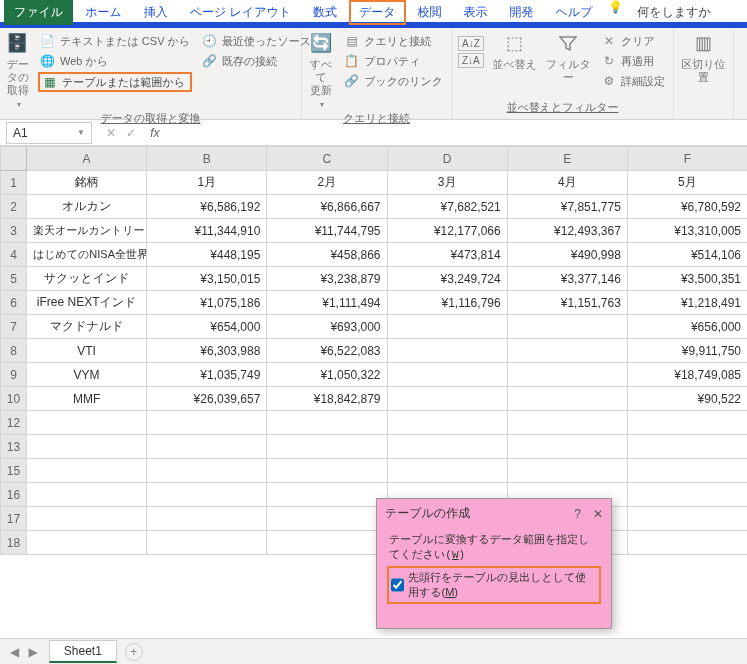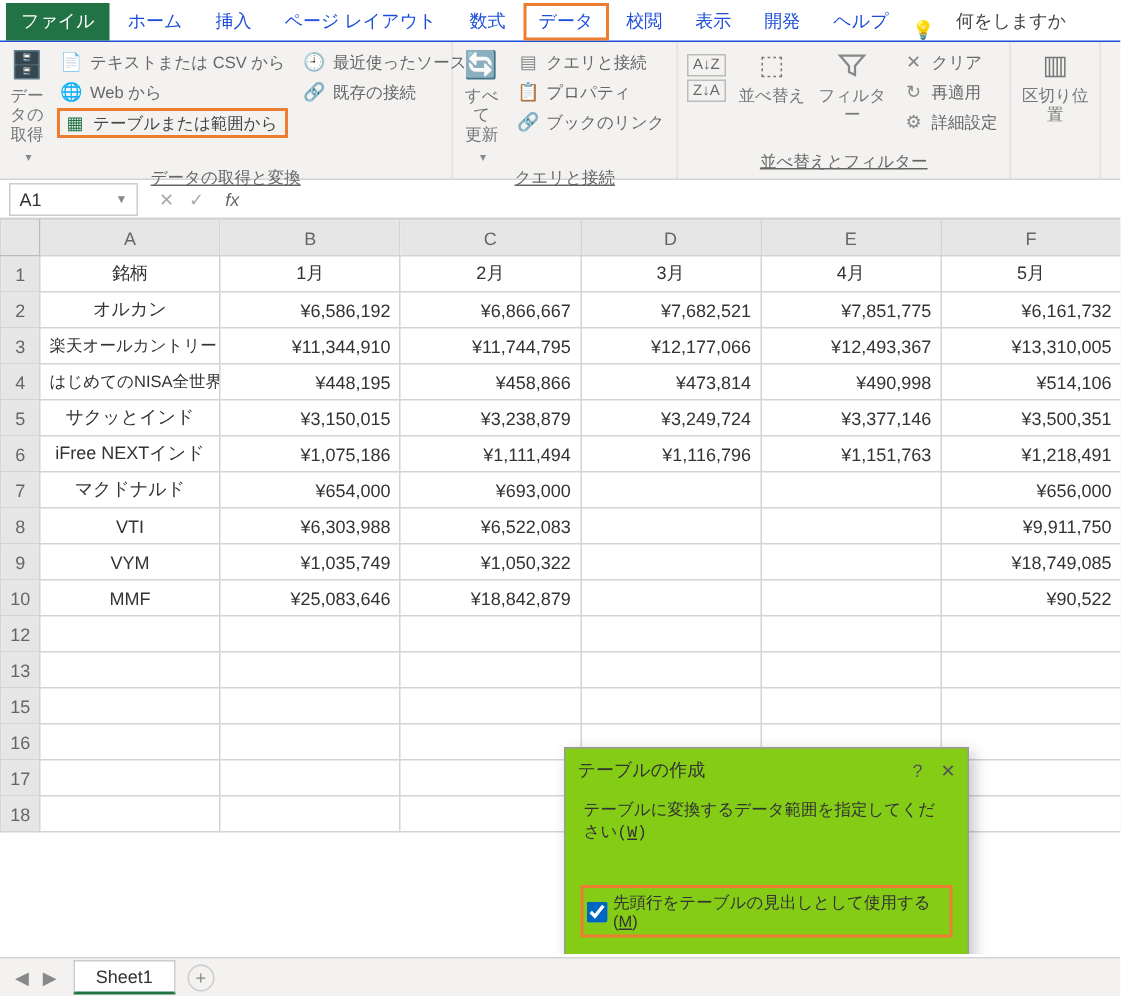--- a/index.html
+++ b/index.html
@@ -1,19 +1,19 @@
 <!DOCTYPE html>
 <html><head>
 <meta charset="utf-8">
 <style>
 * { margin:0; padding:0; box-sizing:border-box; }
 body { font-family:"Yu Gothic UI","Meiryo",sans-serif; font-size:12px; background:#fff; color:#333; width:747px; height:664px; overflow:hidden; position:relative; }
 
 
-.tabs { background:#fff; display:flex; align-items:flex-end; height:28px; border-bottom:1px solid #1d4ed8; padding-left:4px; gap:2px; }
+.tabs { background:#fff; display:flex; align-items:flex-start; height:28px; border-bottom:6px solid #1d4ed8; padding-left:4px; gap:2px; }
 .tabs .tab { padding:4px 10px; color:#1d4ed8; cursor:pointer; font-size:12px; }
 .tabs .tab.file { background:#217346; color:#fff; }
 .tabs .tab.active { border-bottom:2px solid #217346; }
 .tabs .tab.hl { border:2px solid #ed7d31; padding:2px 8px; }
 .tabs .bulb { margin-left:4px; color:#444; }
 .tabs .help { color:#444; margin-left:2px; }
 
 
 .ribbon { display:flex; height:92px; border-bottom:1px solid #d4d4d4; background:#f3f2f1; }
 .rgroup { border-right:1px solid #e1e1e1; padding:4px 6px 2px 6px; display:flex; flex-direction:column; justify-content:space-between; }
@@ -43,31 +43,31 @@
 table.grid thead th { background:#e6e6e6; color:#666; font-weight:normal; text-align:center; }
 table.grid thead th.corner { width:26px; background:#e6e6e6; border-right:1px solid #bbb; border-bottom:1px solid #bbb; }
 table.grid tbody th { width:26px; background:#e6e6e6; color:#666; font-weight:normal; text-align:center; }
 table.grid td { text-align:right; padding:0 6px; }
 table.grid td.txt { text-align:center; }
 table.grid td.small { font-size:11px; text-align:left; }
 col.rh { width:26px; }
 col.c { width:120px; }
 
 
-.dialog { position:absolute; left:376px; top:352px; width:270px; background:#84cc16; border:1px solid #999; box-shadow:3px 3px 10px rgba(0,0,0,0.25); font-size:12px; z-index:10; }
+.dialog { position:absolute; left:376px; top:352px; width:236px; background:#f9a8d4; border:1px solid #999; box-shadow:3px 3px 10px rgba(0,0,0,0.25); font-size:12px; z-index:10; }
 .dialog .titlebar { display:flex; align-items:center; justify-content:space-between; padding:6px 8px; }
 .dialog .titlebar .right { display:flex; gap:12px; color:#555; }
 .dialog .msg { padding:4px 12px 6px; font-size:11px;font-family:Liberation Mono, monospace; }
 .dialog .msg u { text-decoration:underline; }
 .dialog .range-row { margin:0 12px 6px; display:flex; }
 .dialog .range-row input { flex:1; border:1px solid #888; border-right:none; padding:2px 4px; font-size:12px; min-width:0; }
 .dialog .range-row .picker { width:22px; border:1px solid #888; display:flex; align-items:center; justify-content:center; background:#f4f4f4; font-size:11px; }
 .dialog .range-row.hl { outline:2px solid #ed7d31; outline-offset:0; }
 .dialog .chk-row { margin:0 12px 10px; display:flex; align-items:center; gap:4px; padding:2px; }
-.dialog .chk-row.hl { outline:2px solid #ed7d31;margin-top:24px; }
+.dialog .chk-row.hl { outline:2px solid #ed7d31; }
 .dialog .chk-row input { width:14px; height:14px; accent-color:#0067c0; }
 .dialog .chk-row label { font-size:11px; }
 .dialog .btns { display:flex; justify-content:flex-end; gap:10px; padding:6px 12px 10px; }
 
 
 .sheettabs { position:absolute; bottom:0; left:0; right:0; height:26px; background:#f3f2f1; border-top:1px solid #d4d4d4; display:flex; align-items:center; padding:0 10px; gap:8px; }
 .sheettabs .nav { color:#888; letter-spacing:3px; }
 .sheettabs .stab { background:#fff; border:1px solid #ccc; border-bottom:2px solid #217346; padding:3px 14px; font-size:12px; }
 .sheettabs .plus { width:18px; height:18px; border:1px solid #ccc; border-radius:50%; display:flex; align-items:center; justify-content:center; color:#888; font-size:12px; }
 
@@ -246,21 +246,21 @@
           <td class="txt">4月</td>
           <td class="txt">5月</td>
         </tr>
         <tr>
           <th>2</th>
           <td class="txt">オルカン</td>
           <td>¥6,586,192</td>
           <td>¥6,866,667</td>
           <td>¥7,682,521</td>
           <td>¥7,851,775</td>
-          <td>¥6,161,732</td>
+          <td>¥6,780,592</td>
         </tr>
         <tr>
           <th>3</th>
           <td class="small">楽天オールカントリー</td>
           <td>¥11,344,910</td>
           <td>¥11,744,795</td>
           <td>¥12,177,066</td>
           <td>¥12,493,367</td>
           <td>¥13,310,005</td>
         </tr>
@@ -314,21 +314,21 @@
           <td class="txt">VYM</td>
           <td>¥1,035,749</td>
           <td>¥1,050,322</td>
           <td></td>
           <td></td>
           <td>¥18,749,085</td>
         </tr>
         <tr>
           <th>10</th>
           <td class="txt">MMF</td>
-          <td>¥25,083,646</td>
+          <td>¥26,039,657</td>
           <td>¥18,842,879</td>
           <td></td>
           <td></td>
           <td>¥90,522</td>
         </tr>
         <tr>
           <th>12</th>
           <td class="txt"></td>
           <td></td>
           <td></td>

